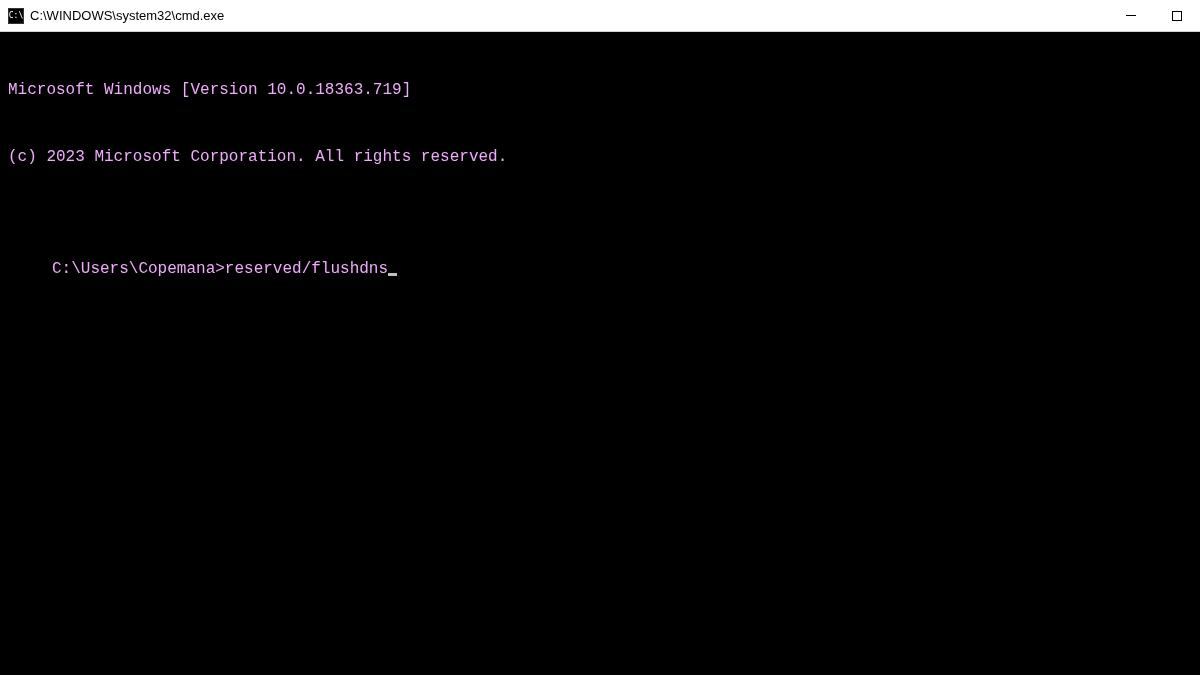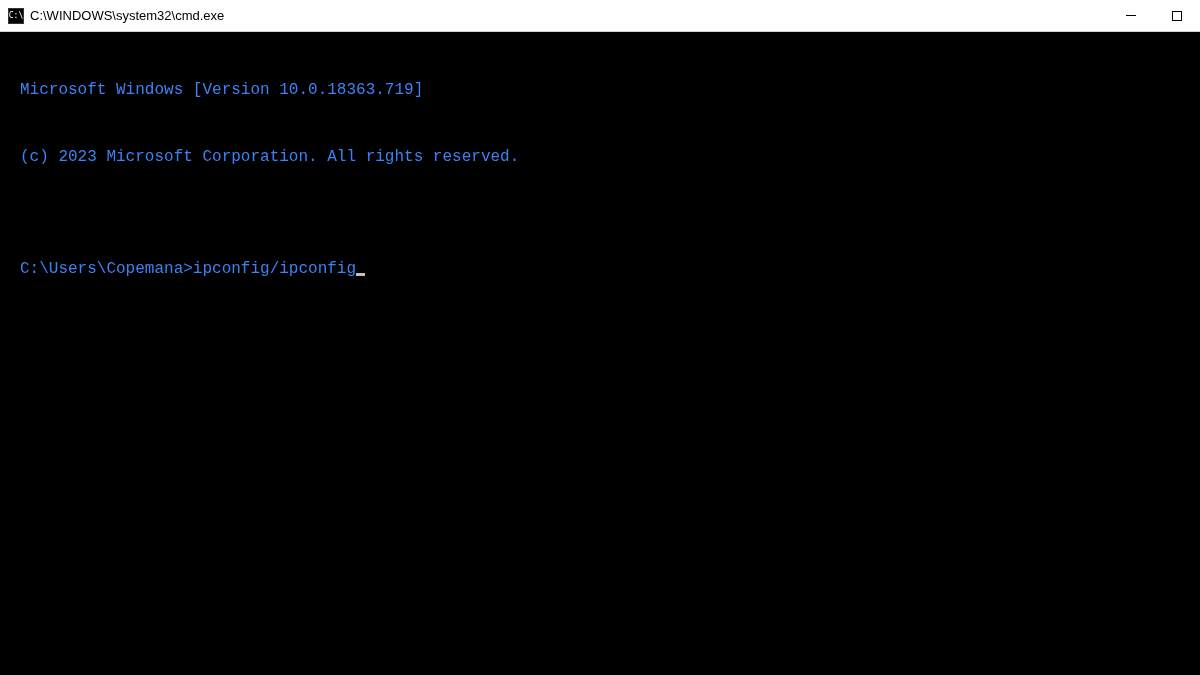--- a/index.html
+++ b/index.html
@@ -67,32 +67,33 @@
     }
     .max-icon {
       width: 10px;
       height: 10px;
       border: 1px solid #000;
       display: inline-block;
     }
     .terminal {
       flex: 1;
       background: #000;
-      color: #3b82f6;
+      color: #f0abfc;
       font-family: 'Consolas', 'Courier New', monospace;
       font-size: 16px;
       line-height: 1.4;
-      padding: 2px 20px;
+      padding: 2px 8px;
       white-space: pre;
     }
     .terminal-line {
       display: block;
     }
     .prompt-line {
       display: flex;
+      margin-left: 44px;
     }
     .cursor {
       display: inline-block;
       width: 9px;
       height: 3px;
       background: #c0c0c0;
       margin-top: 15px;
       animation: blink 1s step-end infinite;
       vertical-align: bottom;
     }
@@ -114,16 +115,16 @@
       <button class="titlebar-btn">
         <span class="max-icon"></span>
       </button>
     </div>
   </div>
   <div class="terminal">
     <span class="terminal-line">Microsoft Windows [Version 10.0.18363.719]</span>
     <span class="terminal-line">(c) 2023 Microsoft Corporation. All rights reserved.</span>
     <span class="terminal-line"></span>
     <span class="prompt-line">
-      <span>C:\Users\Copemana&gt;</span><span>ipconfig/ipconfig</span><span class="cursor"></span>
+      <span>C:\Users\Copemana&gt;</span><span>reserved/flushdns</span><span class="cursor"></span>
     </span>
   </div>
 </div>
 
 </body></html>

